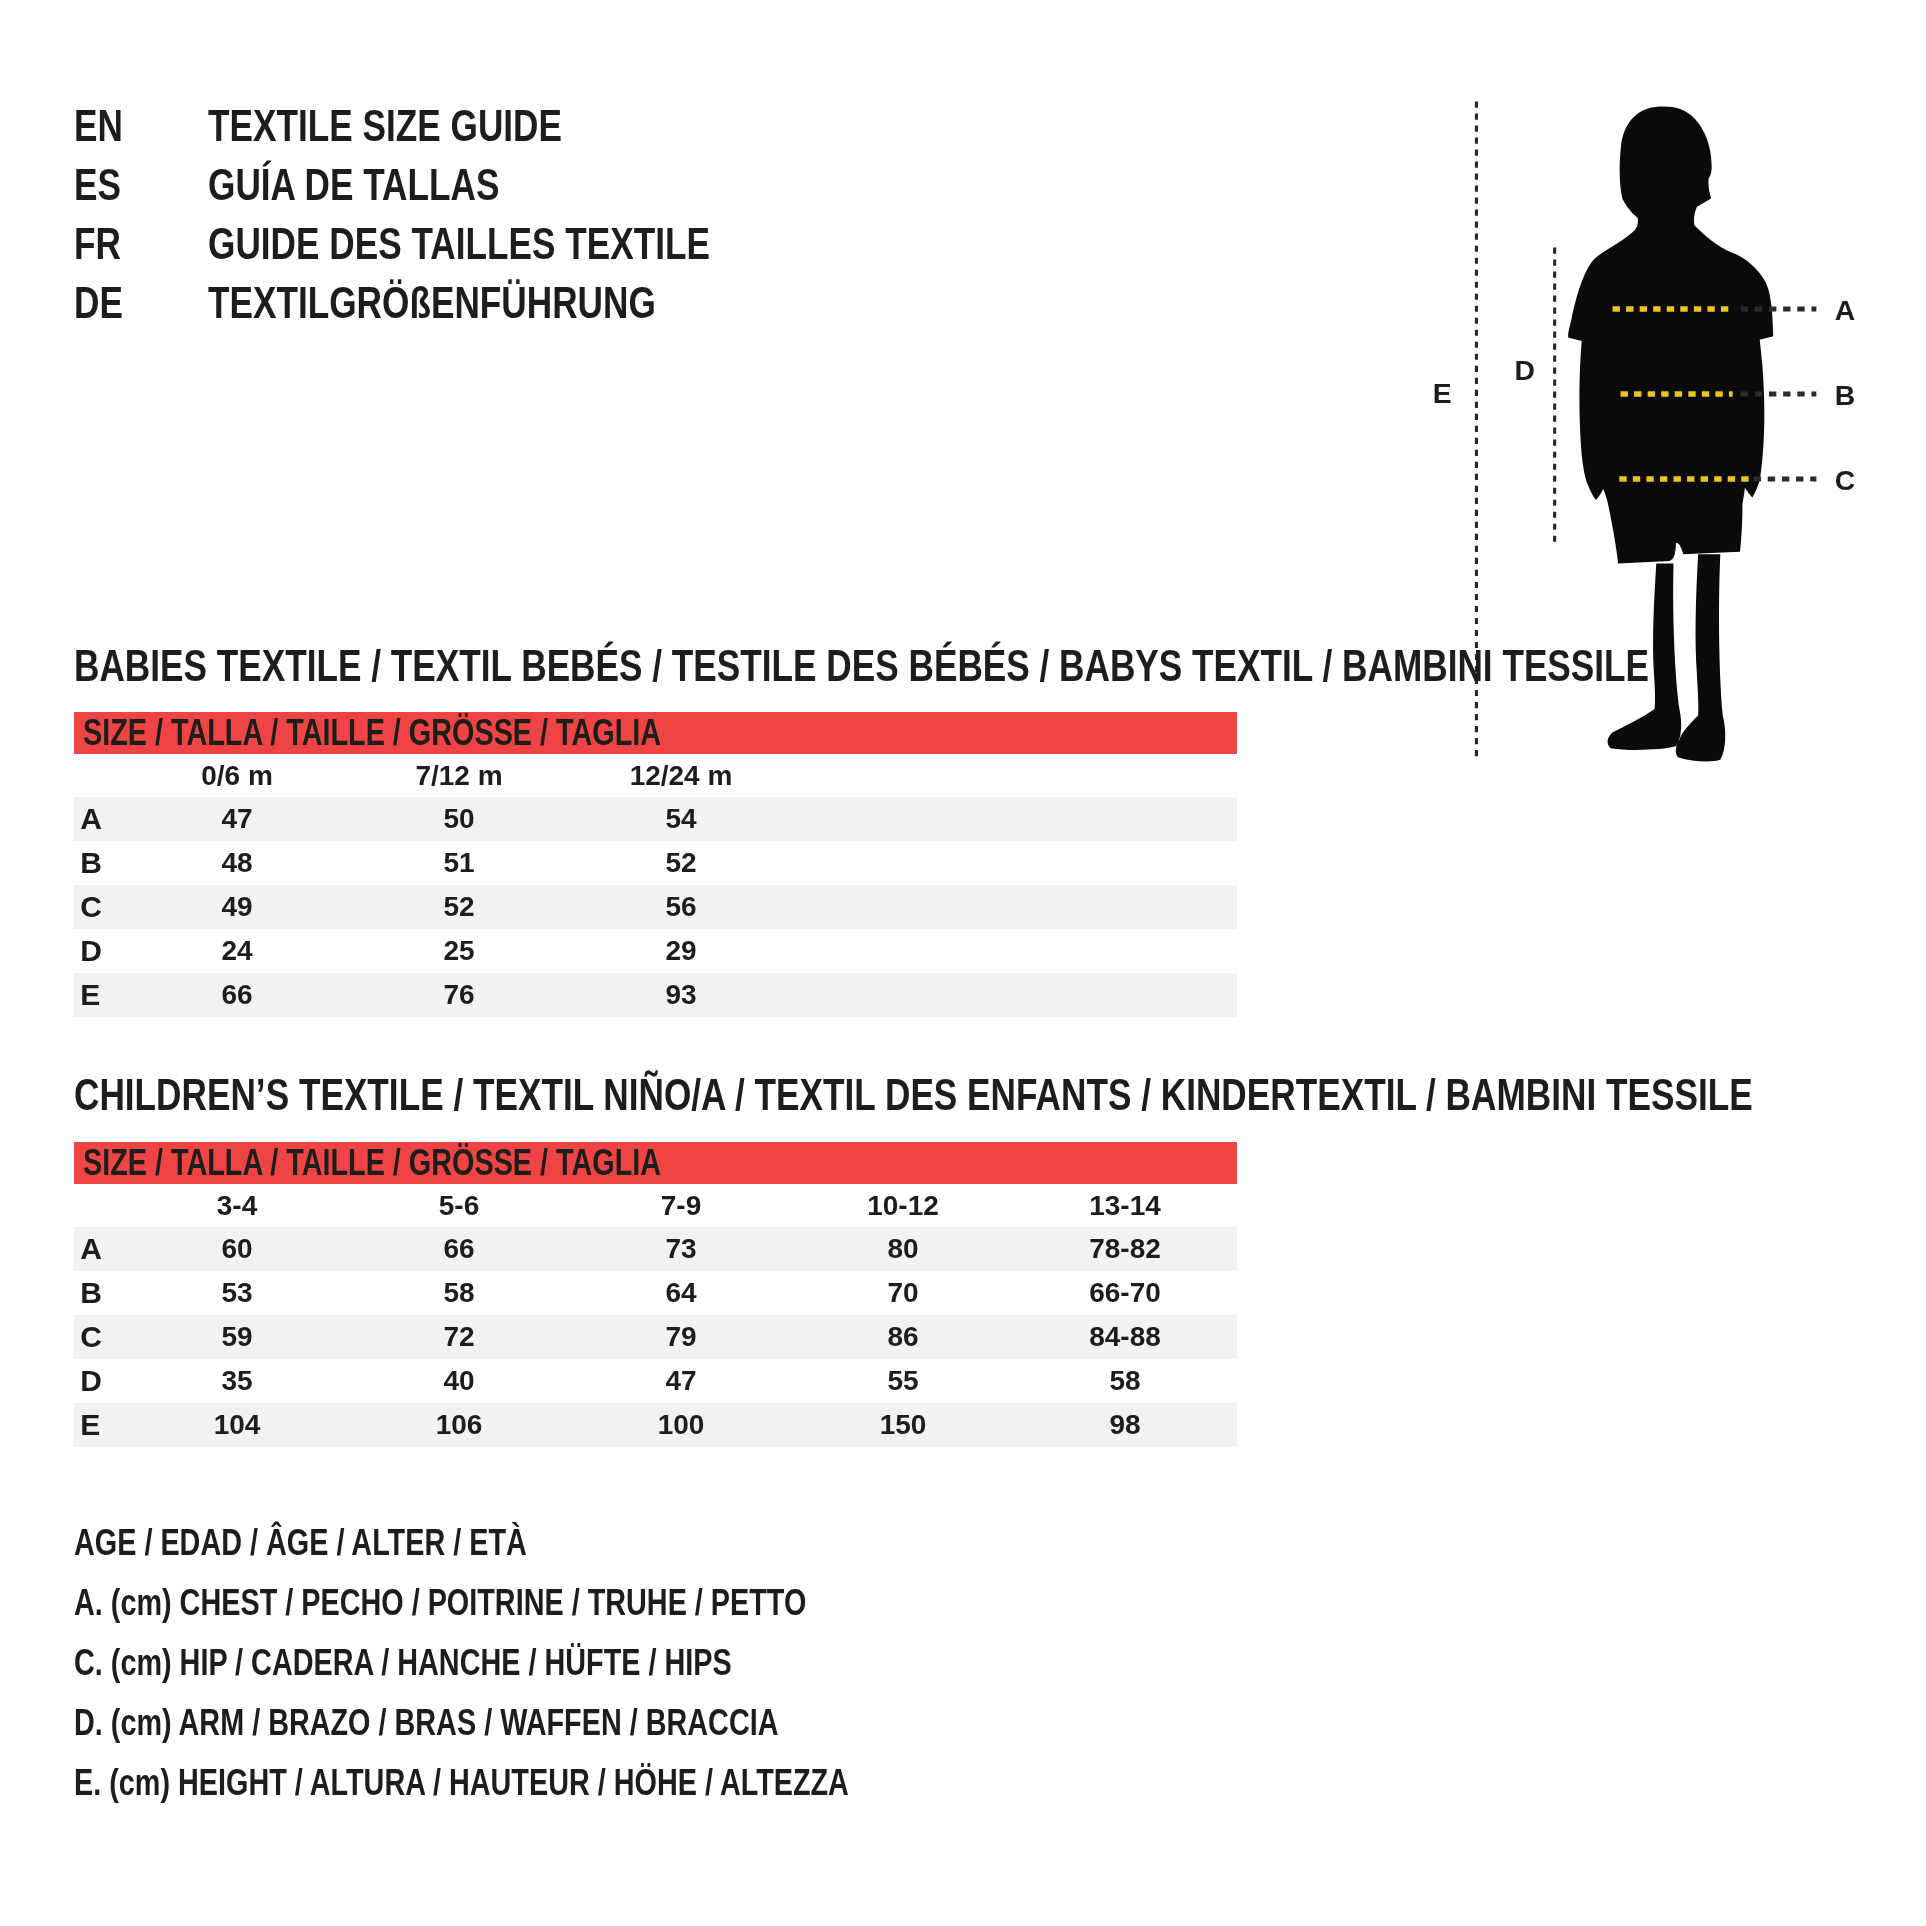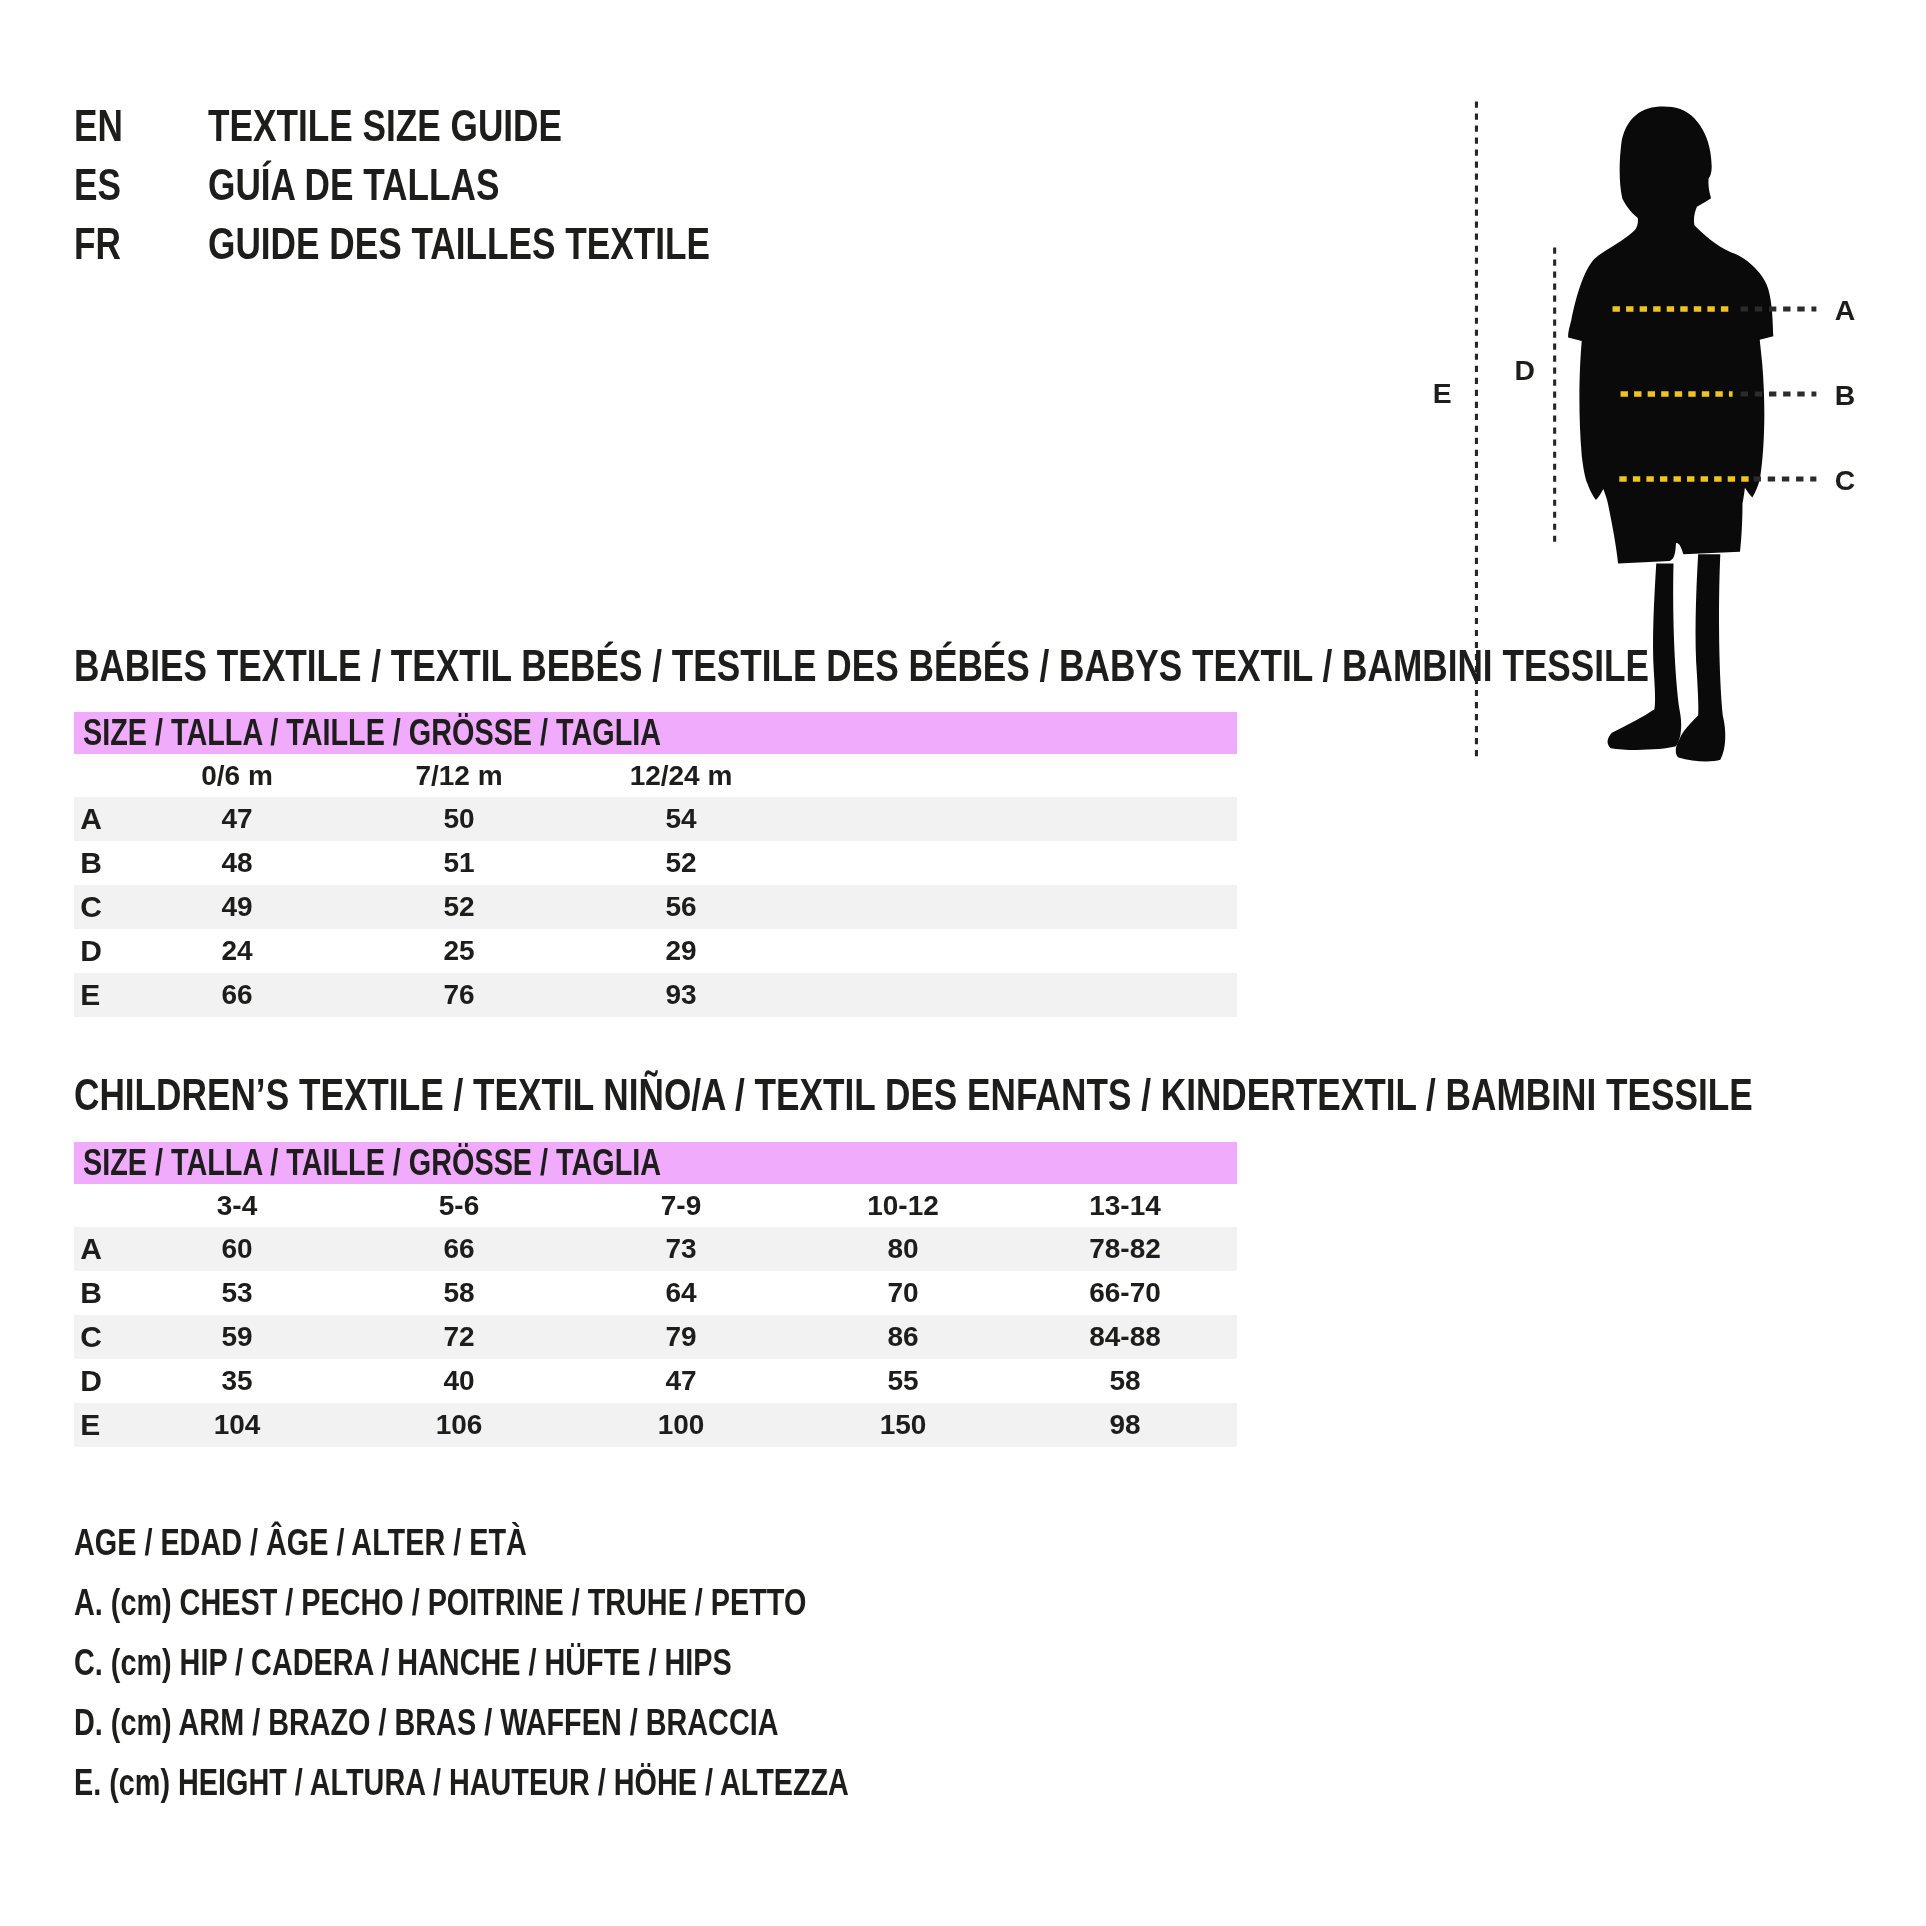--- a/index.html
+++ b/index.html
@@ -20,21 +20,21 @@
   .lang-header { left:74px; top:96px; }
   .lang-row { display:flex; align-items:center; height:59px; font-size:44px;gap:40px; }
   .lang-code { width:94px; flex:0 0 94px; }
 
   
   .tbl-title { left:74px; font-size:44px; height:39px; line-height:39px; white-space:nowrap; }
 
   
   .size-bar {
     left:74px; width:1163px; height:42px;
-    background:#f0abfc; line-height:42px;
+    background:#ef4444; line-height:42px;
     padding-left:8.6px; font-size:36px; white-space:nowrap;
   }
 
   
   .tbl { left:74px; width:1163px; }
   .trow { display:flex; align-items:center; width:1163px; height:44px; font-size:28px; }
   .trow.head { height:43px; }
   .trow.alt { background:#f2f2f2; }
   .cell-label { width:52px; flex:0 0 52px; padding-left:6.2px; font-size:30px; }
   .cell { width:222px; flex:0 0 222px; text-align:center; }
@@ -55,20 +55,24 @@
     <span class="lang-code"><span class="cx">EN</span></span>
     <span class="cx">TEXTILE SIZE GUIDE</span>
   </div>
   <div class="lang-row">
     <span class="lang-code"><span class="cx">ES</span></span>
     <span class="cx">GUÍA DE TALLAS</span>
   </div>
   <div class="lang-row">
     <span class="lang-code"><span class="cx">FR</span></span>
     <span class="cx">GUIDE DES TAILLES TEXTILE</span>
+  </div>
+  <div class="lang-row">
+    <span class="lang-code"><span class="cx">DE</span></span>
+    <span class="cx">TEXTILGRÖßENFÜHRUNG</span>
   </div>
 </section>
 
 <svg class="abs figure-svg" width="521" height="690" viewBox="0 0 846 1120" xmlns="http://www.w3.org/2000/svg">
 
   <path fill="#0a0a0a" d="
     M 413 33
     C 378 35 356 58 351 95
     C 347 130 348 162 353 183
     C 362 200 371 209 378 214

